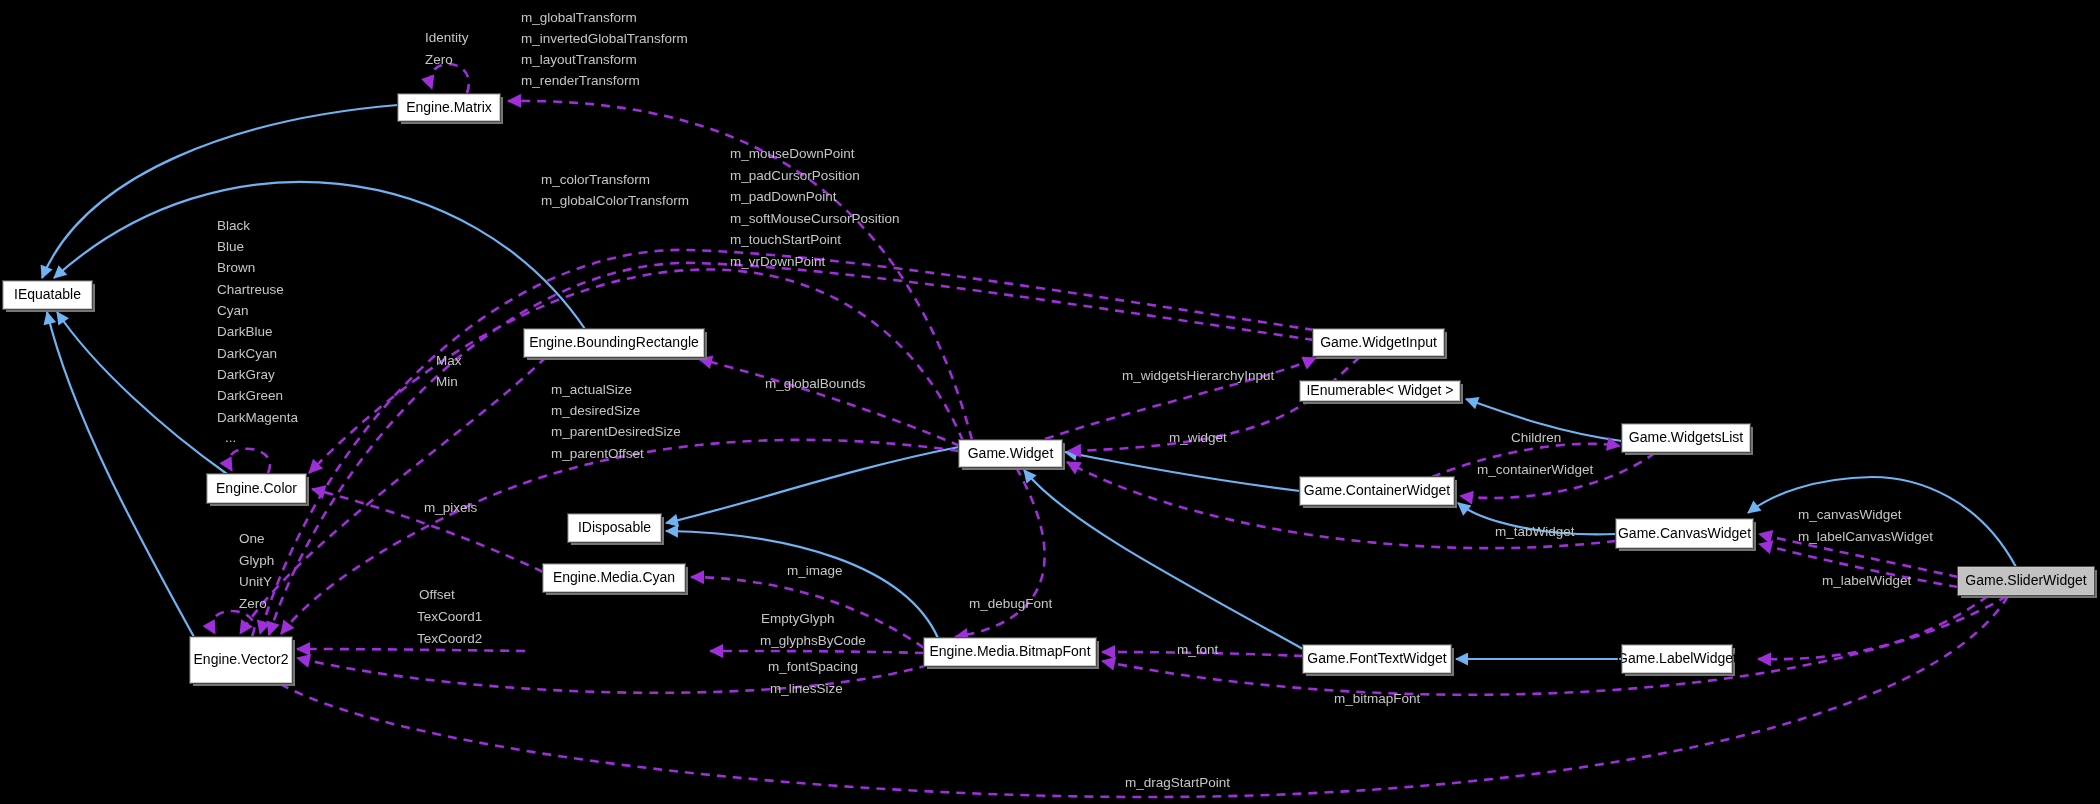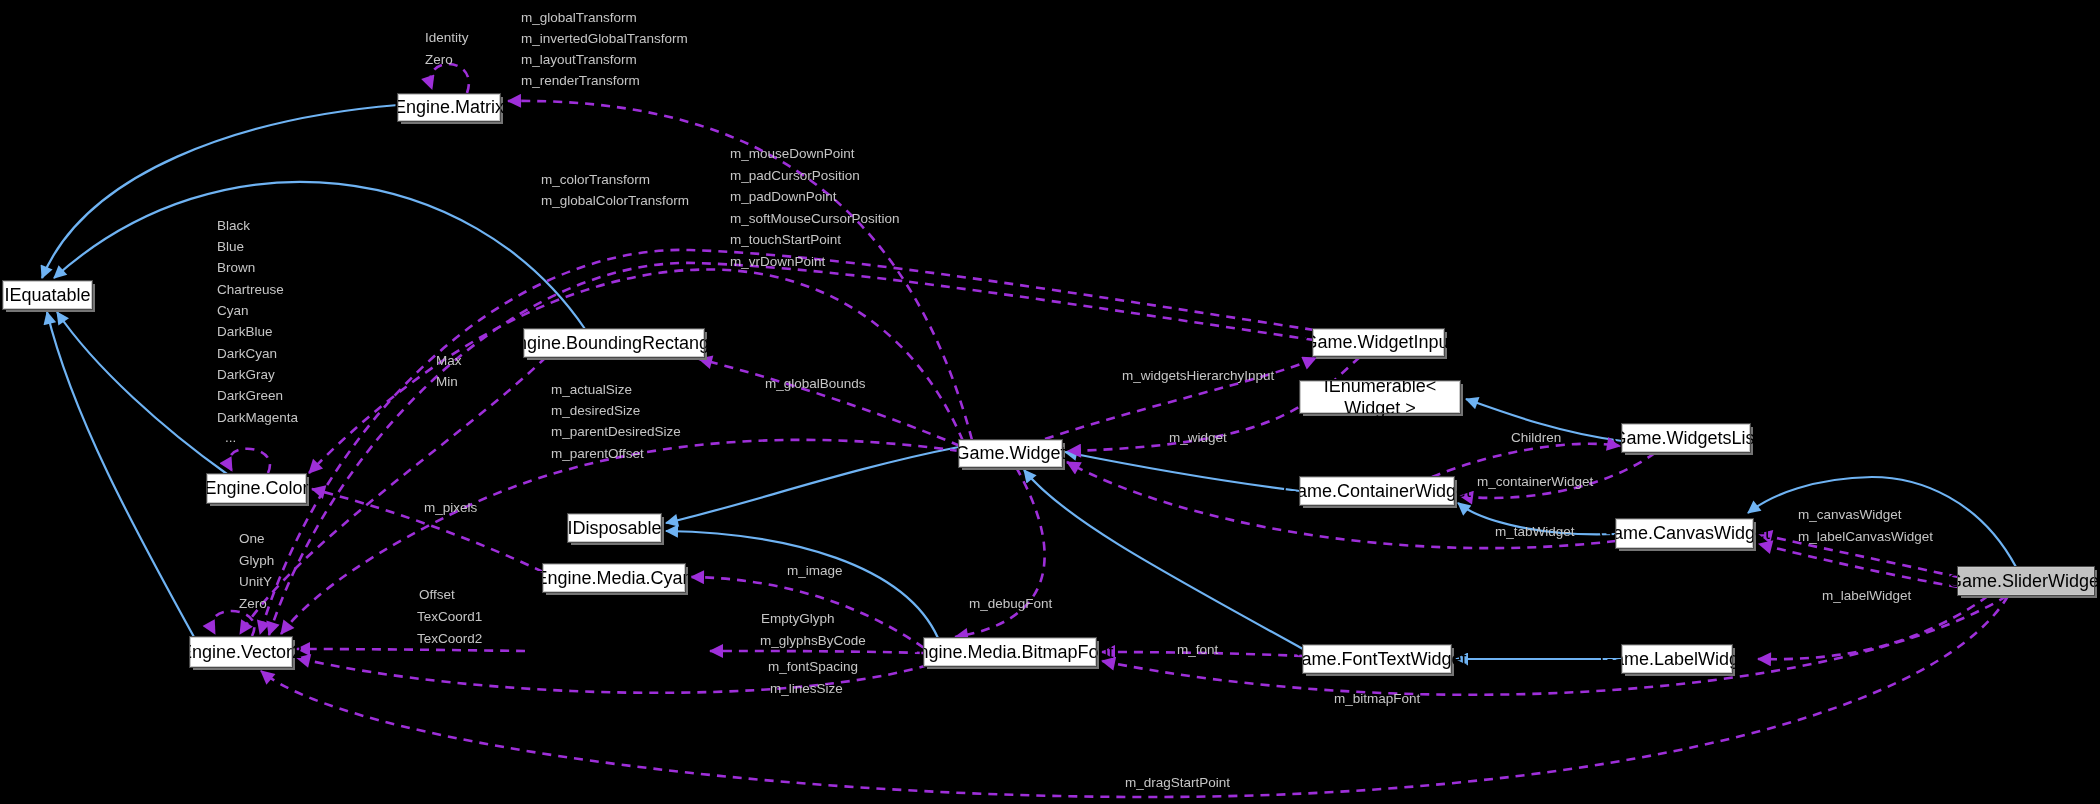--- a/index.html
+++ b/index.html
@@ -9,21 +9,21 @@
   }
   #edge-layer { position:absolute; left:0; top:0; z-index:1; }
   .inh  { fill:none; stroke:#6fb3f3; stroke-width:2.2; }
   .use  { fill:none; stroke:#9e2fd9; stroke-width:2.6; stroke-dasharray:9 7; }
   .node {
     position:absolute; z-index:3; box-sizing:border-box;
     background:#ffffff; color:#000;
     border:1px solid #c9c9c9; outline:1px solid #4a4a4a;
     box-shadow:3px 3px 0 0 #757575;
     display:flex; align-items:center; justify-content:center;
-    font-size:18px; line-height:1.25; text-align:center;
+    font-size:14px; line-height:1.25; text-align:center;
     white-space:pre-line; cursor:pointer;
   }
   .node.hl { background:#c2c2c2; }
   .elb {
     position:absolute; z-index:2; color:#c5c5c5; font-size:13.5px;
     white-space:nowrap; pointer-events:none;
   }
 </style>
 </head>
 <body>
@@ -78,28 +78,28 @@
     <path class="use" marker-end="url(#arr-use)" d="M 924 653 C 850 651 780 651 710 651"></path>
     <path class="use" marker-end="url(#arr-use)" d="M 928 665 C 790 706 480 700 297 658"></path>
     <path class="use" marker-end="url(#arr-use)" d="M 525 651 C 450 650 370 649 297 649"></path>
     <path class="use" marker-end="url(#arr-use)" d="M 2008 596 C 1930 725 1560 797 1150 797 C 760 797 345 742 261 671"></path>
     <path class="use" marker-end="url(#arr-use)" d="M 543 572 C 470 537 380 506 312 489"></path>
   </svg>
 
   <div class="node" style="left:398px;top:94px;width:102px;height:27px">Engine.Matrix</div>
   <div class="node" style="left:3px;top:281px;width:89px;height:28px">IEquatable</div>
   <div class="node" style="left:207px;top:474px;width:99px;height:29px">Engine.Color</div>
-  <div class="node" style="left:190px;top:637px;width:102px;height:30px">Engine.Vector2</div>
+  <div class="node" style="left:190px;top:637px;width:102px;height:46px">Engine.Vector2</div>
   <div class="node" style="left:524px;top:329px;width:180px;height:28px">Engine.BoundingRectangle</div>
   <div class="node" style="left:568px;top:514px;width:93px;height:28px">IDisposable</div>
   <div class="node" style="left:543px;top:564px;width:142px;height:28px">Engine.Media.Cyan</div>
   <div class="node" style="left:924px;top:638px;width:172px;height:28px">Engine.Media.BitmapFont</div>
   <div class="node" style="left:959px;top:440px;width:103px;height:27px">Game.Widget</div>
   <div class="node" style="left:1313px;top:329px;width:131px;height:27px">Game.WidgetInput</div>
-  <div class="node" style="left:1300px;top:381px;width:160px;height:32px">IEnumerable&lt; Widget &gt;</div>
+  <div class="node" style="left:1300px;top:381px;width:160px;height:20px">IEnumerable&lt; Widget &gt;</div>
   <div class="node" style="left:1300px;top:477px;width:154px;height:28px">Game.ContainerWidget</div>
   <div class="node" style="left:1622px;top:424px;width:128px;height:28px">Game.WidgetsList</div>
   <div class="node" style="left:1616px;top:519px;width:137px;height:29px">Game.CanvasWidget</div>
   <div class="node hl" style="left:1958px;top:567px;width:136px;height:28px">Game.SliderWidget</div>
   <div class="node" style="left:1303px;top:645px;width:148px;height:28px">Game.FontTextWidget</div>
   <div class="node" style="left:1622px;top:645px;width:110px;height:28px">Game.LabelWidget</div>
 
   <span class="elb" style="left:425px;top:30px">Identity</span>
   <span class="elb" style="left:425px;top:52px">Zero</span>
   <span class="elb" style="left:521px;top:10px">m_globalTransform</span>
@@ -143,21 +143,21 @@
   <span class="elb" style="left:761px;top:611px">EmptyGlyph</span>
   <span class="elb" style="left:760px;top:633px">m_glyphsByCode</span>
   <span class="elb" style="left:768px;top:659px">m_fontSpacing</span>
   <span class="elb" style="left:770px;top:681px">m_linesSize</span>
   <span class="elb" style="left:787px;top:563px">m_image</span>
   <span class="elb" style="left:969px;top:596px">m_debugFont</span>
   <span class="elb" style="left:1177px;top:642px">m_font</span>
   <span class="elb" style="left:1169px;top:430px">m_widget</span>
   <span class="elb" style="left:1122px;top:368px">m_widgetsHierarchyInput</span>
   <span class="elb" style="left:1511px;top:430px">Children</span>
-  <span class="elb" style="left:1477px;top:474px">m_containerWidget</span>
+  <span class="elb" style="left:1477px;top:462px">m_containerWidget</span>
   <span class="elb" style="left:1495px;top:524px">m_tabWidget</span>
   <span class="elb" style="left:1798px;top:507px">m_canvasWidget</span>
   <span class="elb" style="left:1798px;top:529px">m_labelCanvasWidget</span>
-  <span class="elb" style="left:1822px;top:588px">m_labelWidget</span>
+  <span class="elb" style="left:1822px;top:573px">m_labelWidget</span>
   <span class="elb" style="left:1334px;top:691px">m_bitmapFont</span>
   <span class="elb" style="left:1125px;top:775px">m_dragStartPoint</span>
 
 </div>
 
 </body></html>

